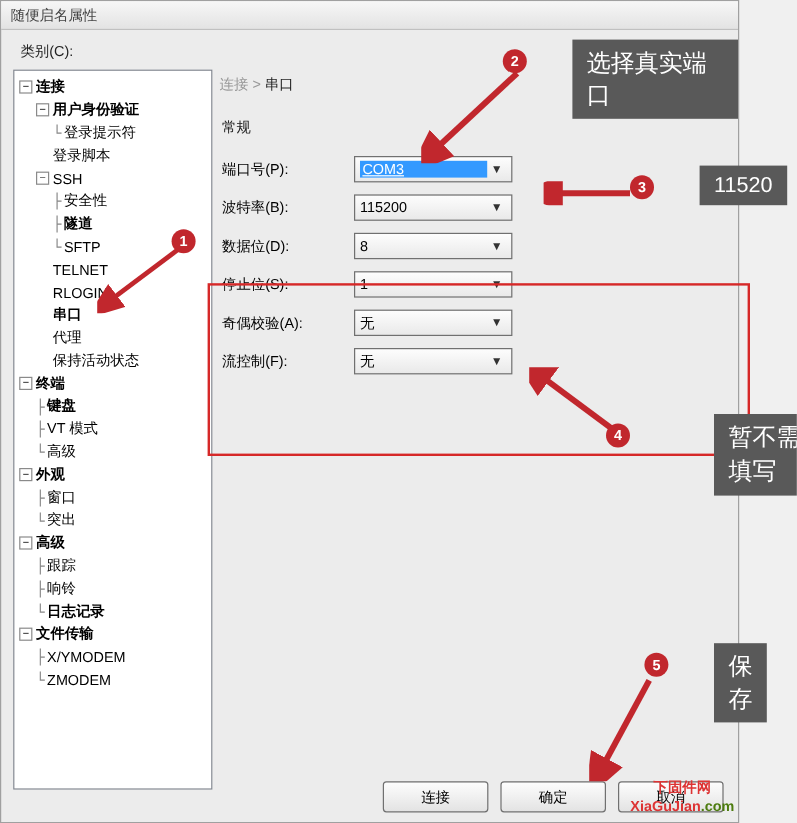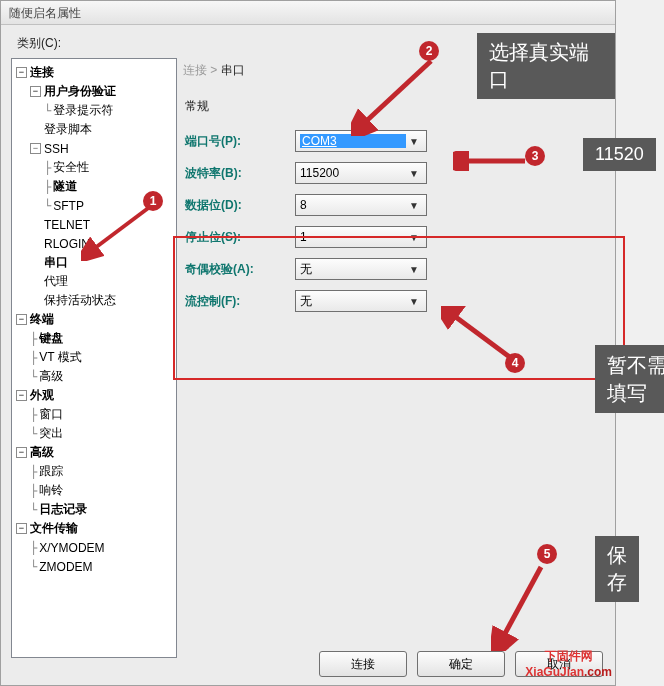--- a/index.html
+++ b/index.html
@@ -18,36 +18,36 @@
   .spacer { width: 14px; display: inline-block; }
   .dash { color: #888; margin-right: 2px; font-family: monospace; }
   .node.bold span.lbl, .node.bold { font-weight: bold; }
   .node .lbl { }
   .right-panel { flex: 1; margin-left: 0; position: relative; }
   .breadcrumb { height: 22px; padding: 4px 6px; color: #999; }
   .breadcrumb .cur { color: #222; }
   .group-title { margin: 18px 0 10px 8px; color: #222; }
   .form { margin-left: 8px; }
   .row { display: flex; align-items: center; height: 32px; }
-  .row label { width: 110px; color: #0f766e; font-weight: bold; }
+  .row label { width: 110px; color: #000000; }
   .combo { width: 132px; height: 22px; border: 1px solid #707070; background: linear-gradient(#fdfdfd,#e9e9e9); display: flex; align-items: center; padding: 0 4px; position: relative; }
   .combo .val { flex: 1; overflow: hidden; }
   .combo .arrow { width: 16px; text-align: center; color: #333; font-size: 10px; }
   .combo.selected .val { background: #3399ff; color: #fff; padding: 0 2px; text-decoration: underline; }
   .red-box { position: absolute; border: 2px solid #d62828; }
   .group-box { top: 178px; left: -4px; width: 452px; height: 144px; }
   .annot-badge { position: absolute; width: 20px; height: 20px; border-radius: 50%; background: #c1272d; color: #fff; display: flex; align-items: center; justify-content: center; font-size: 11px; font-weight: bold; z-index: 20; }
   .annot-text { position: absolute; background: #595959; color: #fff; padding: 6px 12px; font-size: 20px; z-index: 19; margin-left: 34px; }
   .arrow-svg { position: absolute; z-index: 18; pointer-events: none; }
   .footer { position: absolute; bottom: 8px; right: 12px; display: flex; gap: 10px; }
   .btn { width: 88px; height: 26px; border: 1px solid #707070; background: linear-gradient(#fdfdfd,#e3e3e3); display: flex; align-items: center; justify-content: center; cursor: pointer; border-radius: 3px; }
   .watermark { position: absolute; bottom: 6px; right: 3px; z-index: 30; font-size: 14px; pointer-events: none; }
   .watermark .l1 { color: #d33; font-weight: bold; text-align: center; }
   .watermark .l2 { color: #d33; font-weight: bold; }
-  .watermark .dotcom { color: #b91c1c; margin-top: 48px; }
+  .watermark .dotcom { color: #4d7c0f; margin-top: 48px; }
 </style>
 </head>
 <body>
 
 <div class="window">
   <div class="titlebar">
     <span>随便启名属性</span>
   </div>
   <div class="body">
     <div class="cat-label">类别(C):</div>

